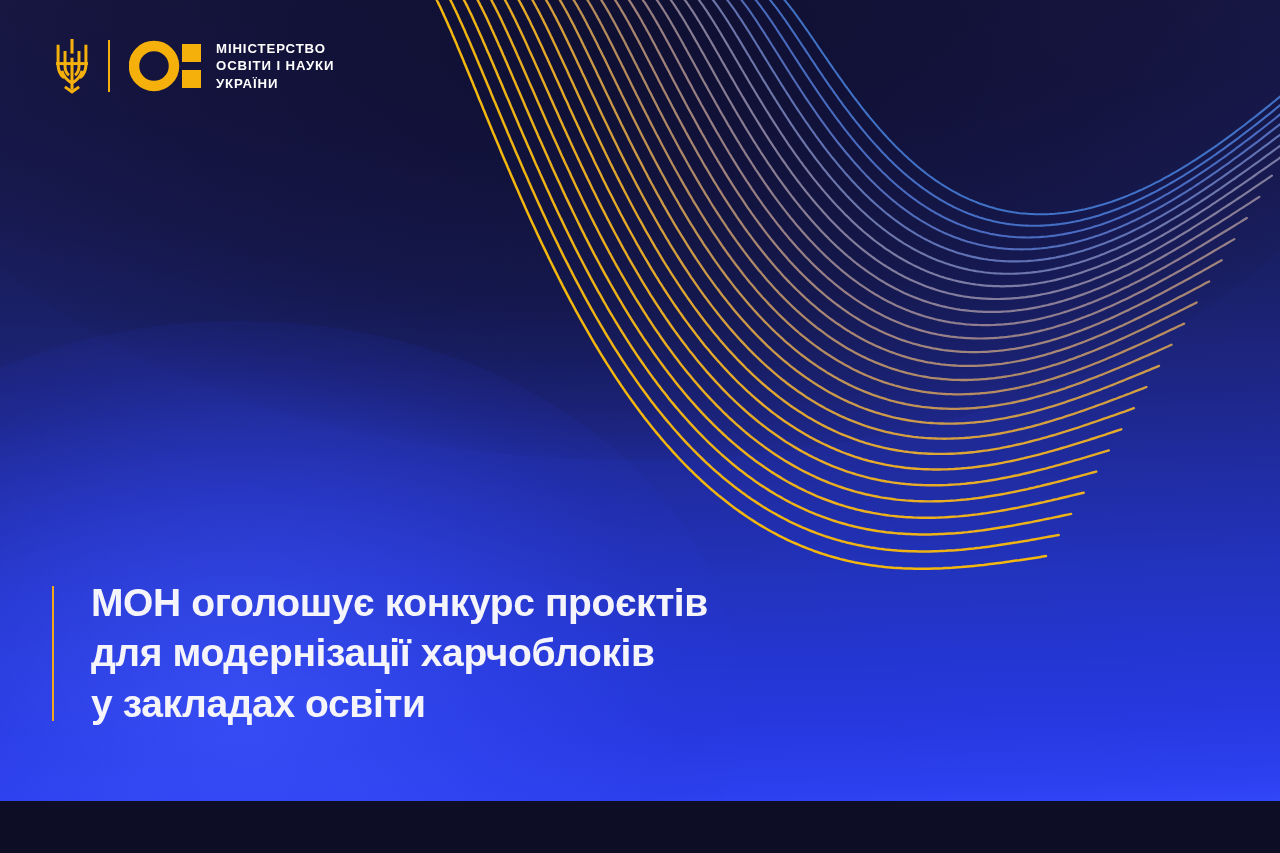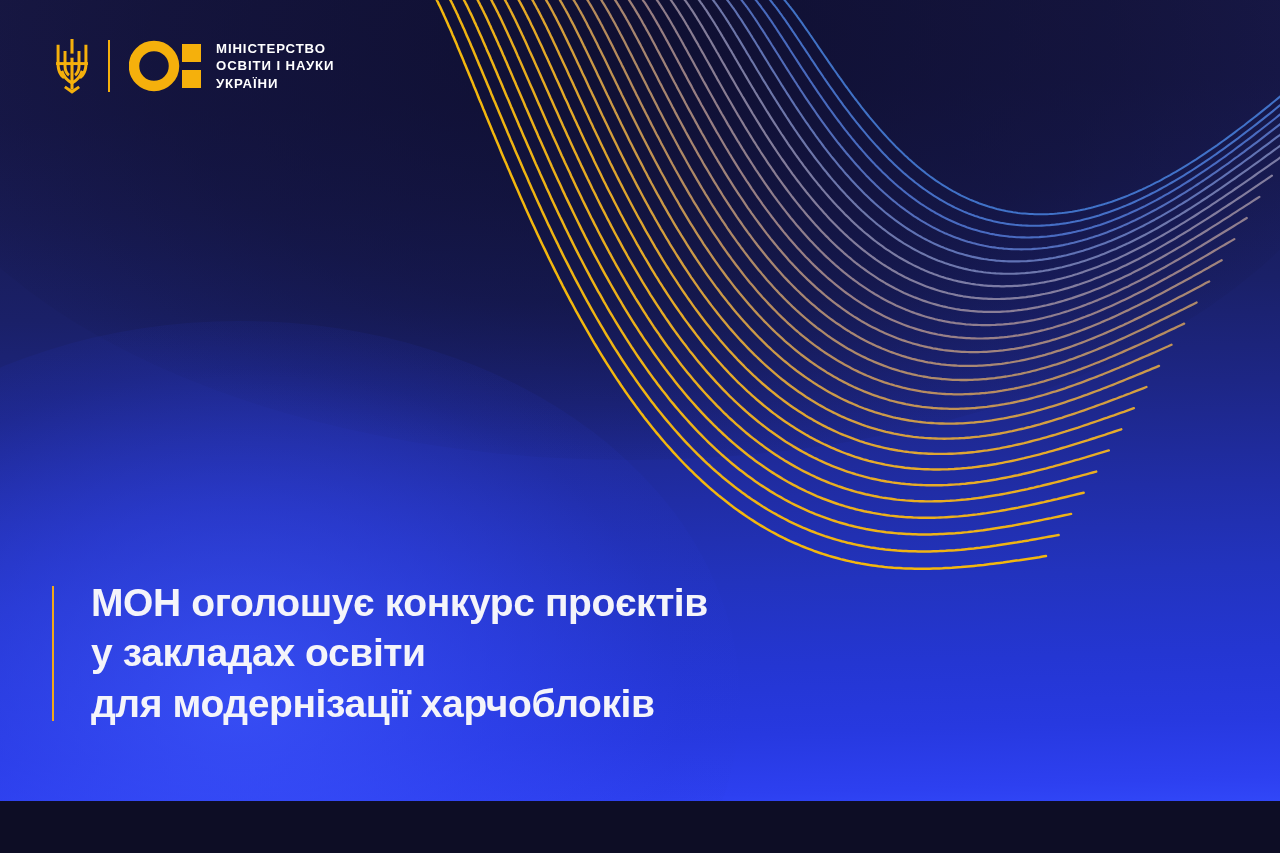--- a/index.html
+++ b/index.html
@@ -196,18 +196,18 @@
       <div>МІНІСТЕРСТВО</div>
       <div>ОСВІТИ І НАУКИ</div>
       <div>УКРАЇНИ</div>
     </div>
   </div>
 
   <div id="headline-wrap">
     <div id="accent-rule"></div>
     <h1 id="headline">
       <span class="hl-line">МОН оголошує конкурс проєктів</span>
+      <span class="hl-line">для модернізації харчоблоків</span>
       <span class="hl-line">у закладах освіти</span>
-      <span class="hl-line">для модернізації харчоблоків</span>
     </h1>
   </div>
 
 </div>
 
 </body></html>

